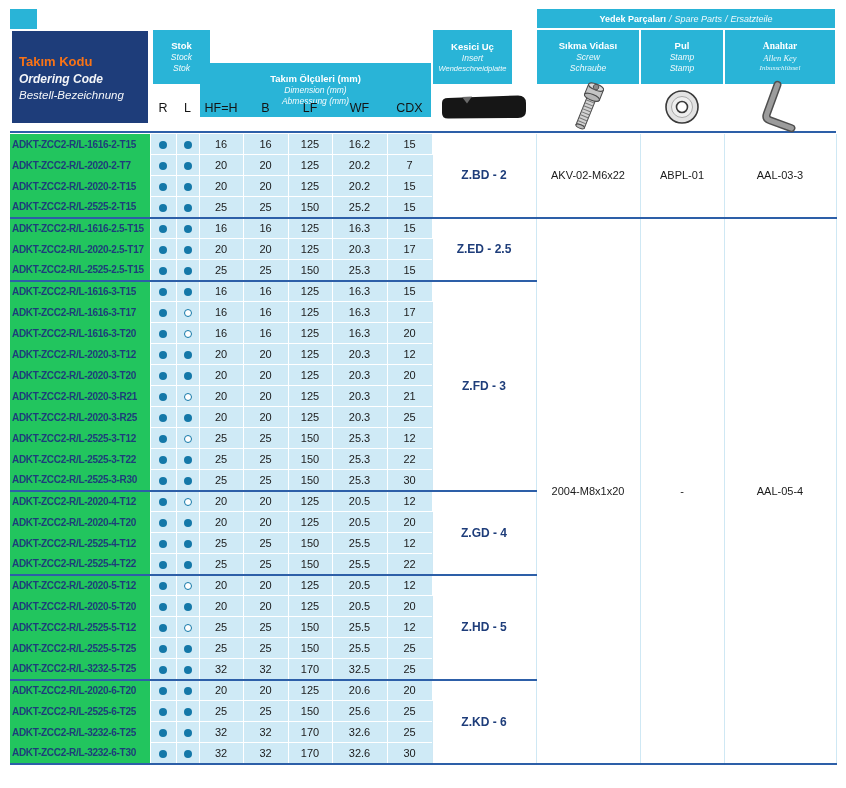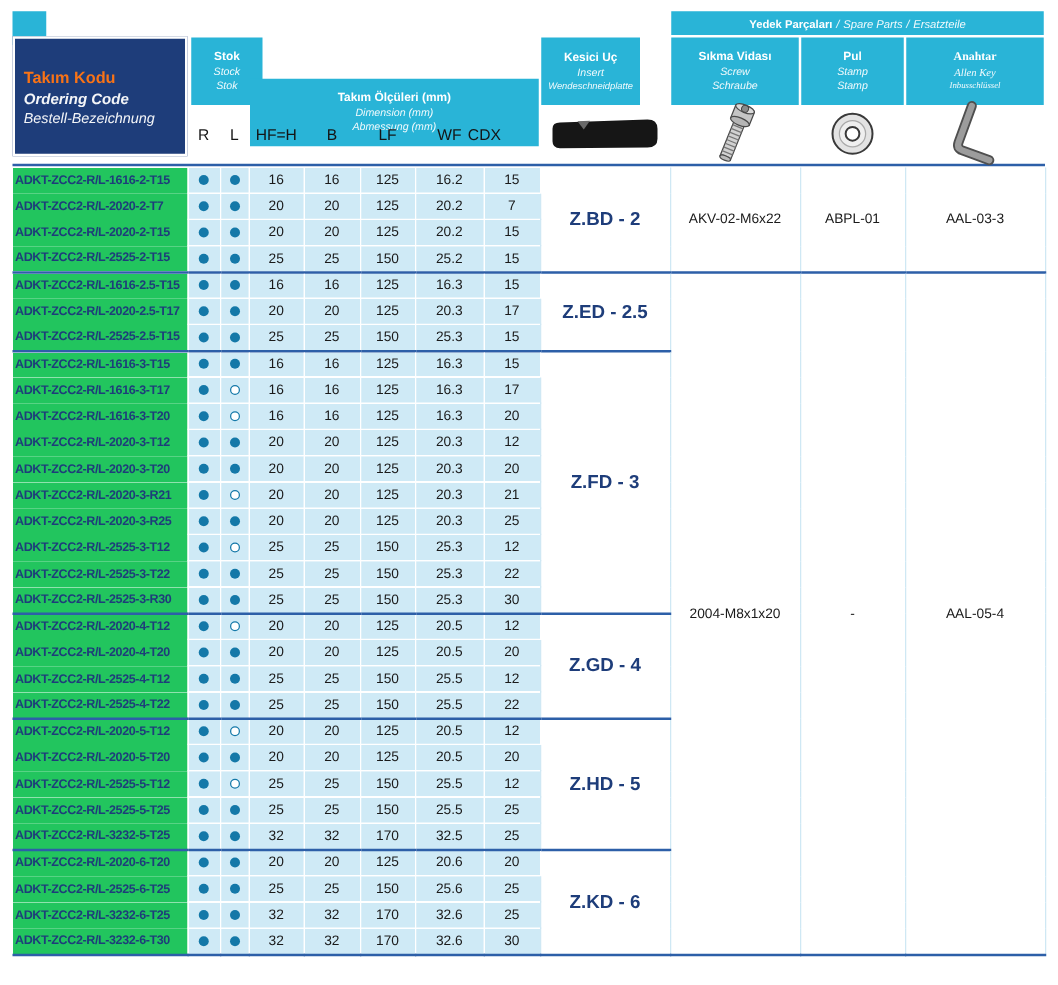--- a/index.html
+++ b/index.html
@@ -35,34 +35,34 @@
   #hdr-pul{left:631px;width:82px;}
   #hdr-key{left:715px;width:110px;font-family:Liberation Serif, serif;}
   .spare-band{position:absolute;left:527px;top:0;width:298px;height:19px;background:var(--teal);color:#fff;
               display:flex;align-items:center;justify-content:center;font-size:9px;gap:3px;}
   .spare-band .b{font-weight:bold;}
   .spare-band .i{font-style:italic;opacity:.93;}
   .collabel{position:absolute;top:76px;height:46px;display:flex;align-items:center;justify-content:center;
             font-size:12.5px;color:#141414;}
   #c0{left:140px;width:26px;} #c1{left:166px;width:23px;} #c2{left:189px;width:44px;}
   #c3{left:233px;width:45px;} #c4{left:278px;width:44px;} #c5{left:322px;width:55px;}
-  #c6{left:355px;width:45px;}
+  #c6{left:377px;width:45px;}
   .iconbox{position:absolute;top:73px;height:50px;display:flex;align-items:center;justify-content:center;}
   #ic-insert{left:422px;width:104px;}
   #ic-screw{left:526px;width:104px;}
   #ic-pul{left:630px;width:84px;}
   #ic-key{left:714px;width:112px;}
   
   table{border-collapse:collapse;table-layout:fixed;width:826px;border-bottom:2px solid var(--sep);}
   td{height:21px;vertical-align:middle;overflow:hidden;white-space:nowrap;}
   td.code{background:#22c55e;color:var(--navy);font-weight:bold;font-size:10px;letter-spacing:-0.3px;
           padding-left:2px;text-align:left;}
   td.dot,td.num{background:var(--cell);border:1px solid #fff;text-align:center;}
   td.num{font-size:11px;color:#1a1a1a;}
-  td.insert-group{background:#fff;color:var(--navy);font-weight:bold;font-size:15px;text-align:center;
+  td.insert-group{background:#fff;color:var(--navy);font-weight:bold;font-size:12px;text-align:center;
                   border-left:1px solid var(--colline);border-right:1px solid var(--colline);}
   td.spare{background:#fff;color:#1a1a1a;font-size:11px;text-align:center;
            border-left:1px solid var(--colline);border-right:1px solid var(--colline);}
   tr.group-start td{border-top:2px solid var(--sep);}
   .dot-filled{display:inline-block;width:8px;height:8px;border-radius:50%;background:var(--dot);vertical-align:middle;}
   .dot-open{display:inline-block;width:8px;height:8px;border-radius:50%;border:1.5px solid var(--dot);
             background:#fff;vertical-align:middle;}
 </style>
 </head>
 <body>

